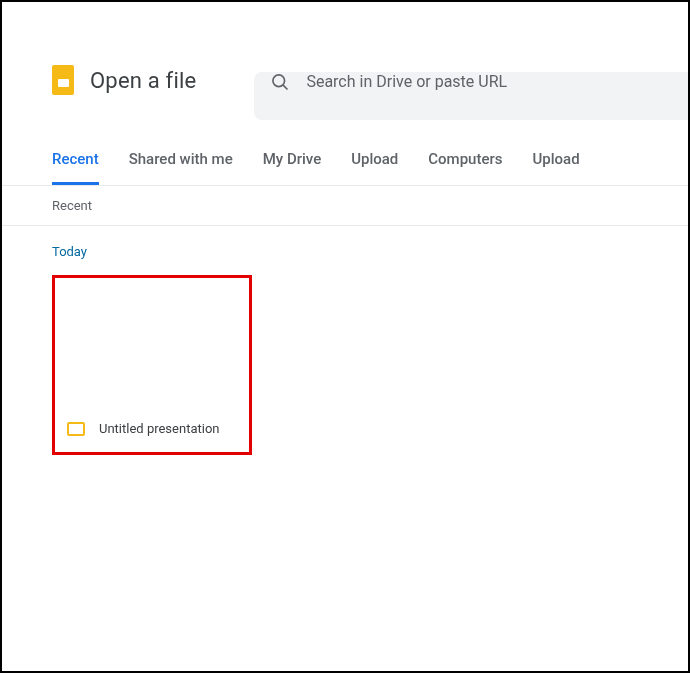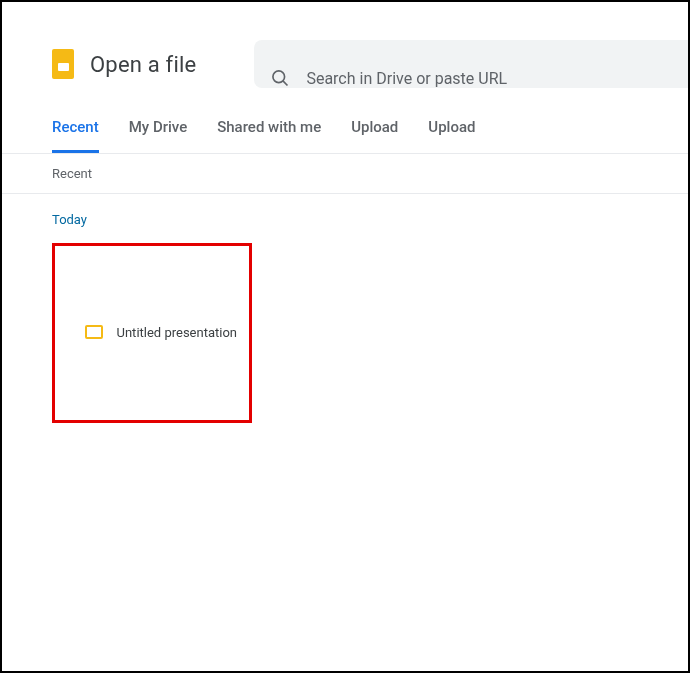--- a/index.html
+++ b/index.html
@@ -42,27 +42,28 @@
       border-radius: 1px;
     }
     .title {
       font-size: 22px;
       color: #3c4043;
       font-weight: 400;
       letter-spacing: 0.2px;
     }
     .search-box {
       display: flex;
-      align-items: flex-end;
+      align-items: flex-start;
       background: #f1f3f4;
       border-radius: 8px 0 0 8px;
       height: 48px;
       margin-left: 58px;
       padding: 0 16px;
       flex: 1;
+      margin-top: 32px;
     }
     .search-icon {
       width: 20px;
       height: 20px;
       margin-right: 16px;
       color: #5f6368;
     }
     .search-input {
       border: none;
       background: transparent;
@@ -105,20 +106,21 @@
       padding: 18px 0 10px 50px;
     }
     .files {
       padding: 6px 0 0 50px;
     }
     .file-card {
       width: 200px;
       height: 180px;
       border: 3px solid #e30000;
       display: flex;
+      flex-direction: column;
       cursor: pointer;
     }
     .file-thumb {
       flex: 1;
       background: #fff;
     }
     .file-footer {
       display: flex;
       align-items: center;
       padding: 14px 12px 16px 12px;
@@ -147,23 +149,24 @@
       <svg class="search-icon" viewBox="0 0 24 24" fill="none" stroke="currentColor" stroke-width="2">
         <circle cx="10.5" cy="10.5" r="7"></circle>
         <line x1="21" y1="21" x2="15.5" y2="15.5"></line>
       </svg>
       <input class="search-input" type="text" placeholder="Search in Drive or paste URL" style="">
     </div>
   </div>
 
   <div class="tabs">
     <div class="tab active">Recent</div>
+    <div class="tab">Shared with me</div>
     <div class="tab">My Drive</div>
-    <div class="tab">Shared with me</div>
     <div class="tab">Upload</div>
+    <div class="tab">Computers</div>
     <div class="tab">Upload</div>
   </div>
 
   <div class="section-label">Recent</div>
 
   <div class="group-label">Today</div>
 
   <div class="files">
     <div class="file-card">
       <div class="file-thumb"></div>

